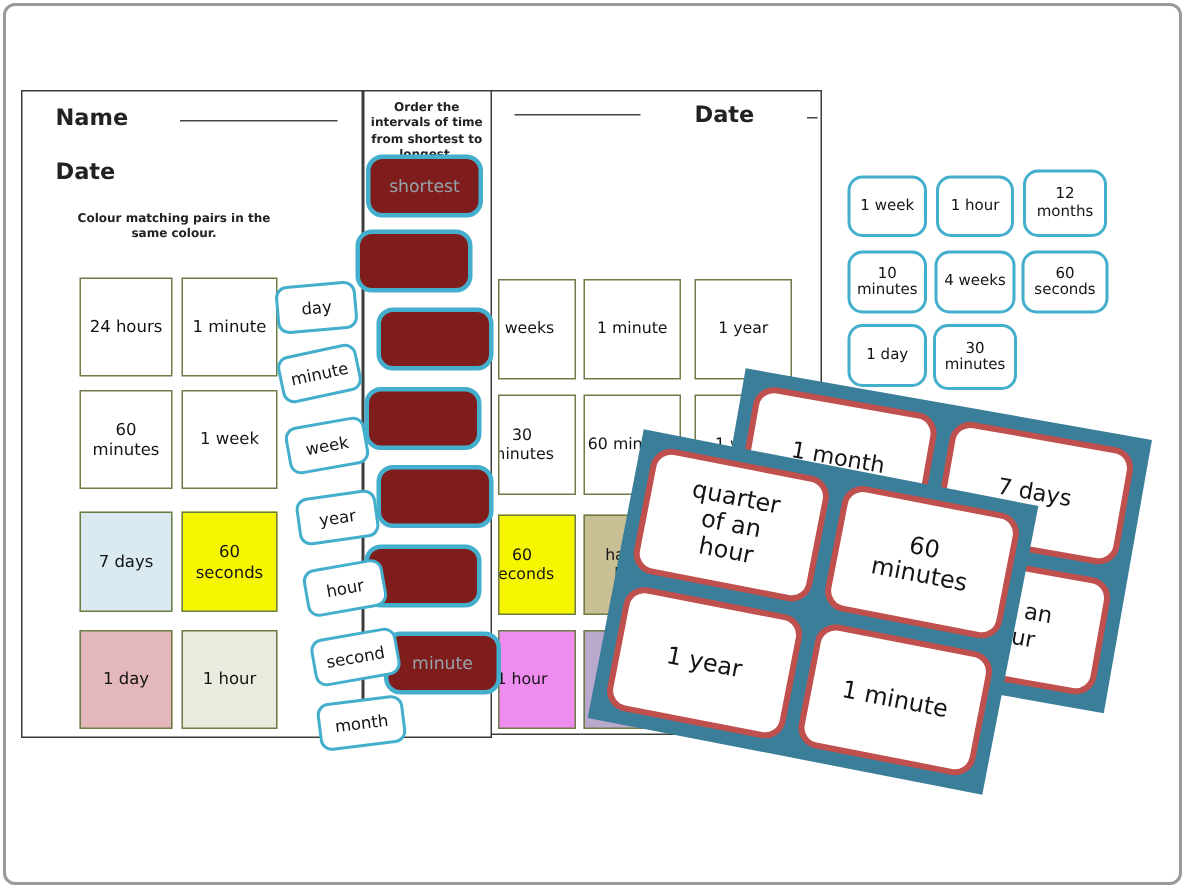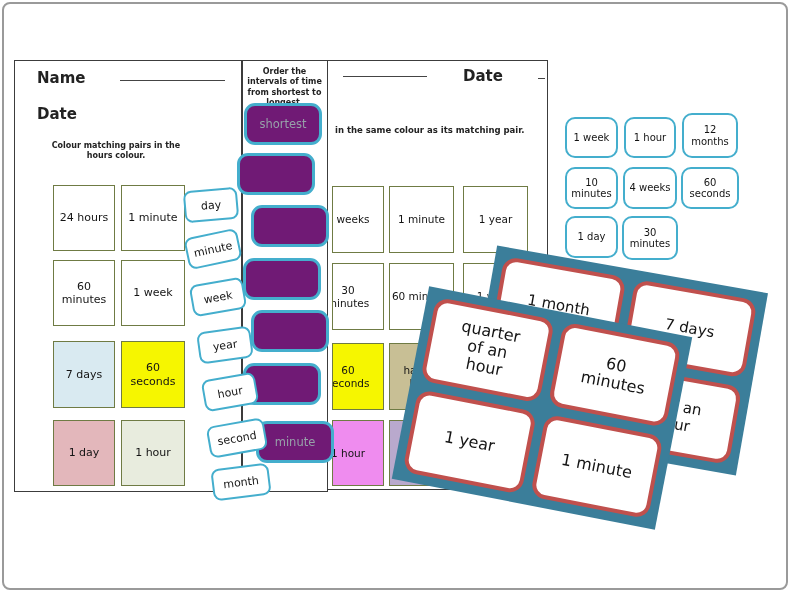--- a/index.html
+++ b/index.html
@@ -22,21 +22,21 @@
   .wsinstr{position:absolute;font-size:8px;font-weight:bold;color:#222;line-height:1.3;}
 
   .cell{position:absolute;border:1.6px solid #6f7b44;box-sizing:border-box;
         display:flex;align-items:center;justify-content:center;text-align:center;
         font-size:11px;line-height:1.2;color:#141414;background:#fff;margin-top:12px;}
   .cellC{font-size:10.5px;}
   .clipL{overflow:hidden;}
   .clipL .ct{display:block;transform:translateX(-10px);white-space:pre-line;}
 
   
-  .slot{position:absolute;width:78px;height:42px;background:#701a75;
+  .slot{position:absolute;width:78px;height:42px;background:#7f1d1d;
         border:3.5px solid #44aecd;border-radius:11px;box-sizing:border-box;
         display:flex;align-items:center;justify-content:center;
         font-size:11.5px;color:#97a1a9;}
 
   
   .wcard{position:absolute;width:54px;height:32px;background:#fff;
          border:2.5px solid #44aecd;border-radius:8px;box-sizing:border-box;
          display:flex;align-items:center;justify-content:center;
          font-size:11px;color:#141414;z-index:4;}
 
@@ -64,21 +64,21 @@
 
   <div id="pageA" class="page">
     <div class="fieldline" style="left:22px;top:8px;width:188px">
       <span>Name</span>
         <i class="ln"></i>
     </div>
     <div class="fieldline" style="left:22px;top:44px;width:62px">
       <span>Date</span>
         <i class="ln"></i>
     </div>
-    <div class="wsinstr" style="left:32px;top:80px;width:138px;text-align:center">Colour matching pairs in the hours colour.</div>
+    <div class="wsinstr" style="left:32px;top:80px;width:138px;text-align:center">Colour matching pairs in the same colour.</div>
 
     <div class="cell" style="left: 38px; top: 112px; width: 62px; height: 66px; background: rgb(255, 255, 255);">24 hours</div>
     <div class="cell" style="left: 106px; top: 112px; width: 64px; height: 66px; background: rgb(255, 255, 255);">1 minute</div>
     <div class="cell" style="left: 38px; top: 187px; width: 62px; height: 66px; background: rgb(255, 255, 255);">60 minutes</div>
     <div class="cell" style="left: 106px; top: 187px; width: 64px; height: 66px; background: rgb(255, 255, 255);">1 week</div>
     <div class="cell" style="left: 38px; top: 268px; width: 62px; height: 67px; background: rgb(217, 234, 241);">7 days</div>
     <div class="cell" style="left: 106px; top: 268px; width: 64px; height: 67px; background: rgb(246, 246, 0);">60 seconds</div>
     <div class="cell" style="left: 38px; top: 347px; width: 62px; height: 66px; background: rgb(227, 183, 187);">1 day</div>
     <div class="cell" style="left: 106px; top: 347px; width: 64px; height: 66px; background: rgb(232, 236, 222);">1 hour</div>
   </div>
@@ -93,21 +93,20 @@
     <div class="slot" style="left:0px;top:302px"></div>
     <div class="slot" style="left:13px;top:360px">minute</div>
   </div>
 
   <div id="pageC" class="page">
     <div class="bareline" style="left:26px;top:15px;width:84px"></div>
     <div class="fieldline" style="left:146px;top:6px;width:82px">
       <span>Date</span>
         <i class="ln"></i>
     </div>
-    <div class="wsinstr" style="left:18px;top:64px;width:208px;font-size:8.5px">in the same colour as its matching pair.</div>
 
     <div class="cell cellC clipL" style="left: 15px; top: 113px; width: 52px; height: 67px; background: rgb(255, 255, 255);">
         <span class="ct">4 weeks</span>
       </div>
     <div class="cell cellC" style="left: 72px; top: 113px; width: 65px; height: 67px; background: rgb(255, 255, 255);">1 minute</div>
     <div class="cell cellC" style="left: 146px; top: 113px; width: 65px; height: 67px; background: rgb(255, 255, 255);">1 year</div>
 
     <div class="cell cellC clipL" style="left: 15px; top: 190px; width: 52px; height: 67px; background: rgb(255, 255, 255);">
         <span class="ct">30 minutes</span>
       </div>

